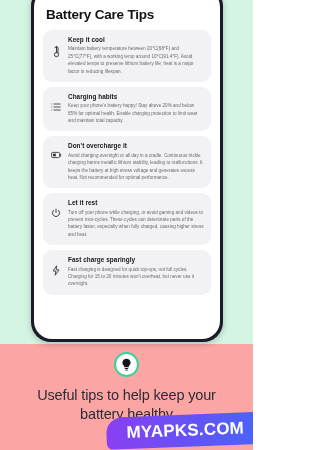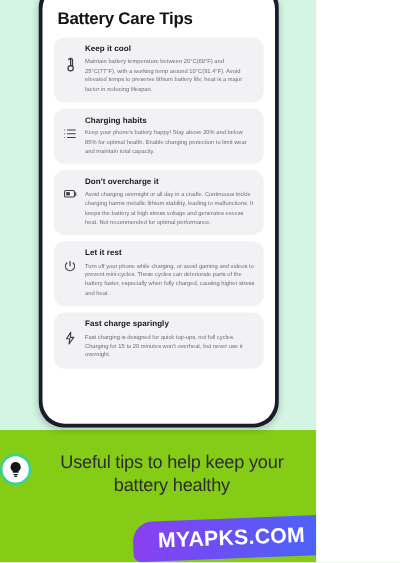--- a/index.html
+++ b/index.html
@@ -5,21 +5,21 @@
   * { margin:0; padding:0; box-sizing:border-box; }
   html, body {
     width:253px; height:450px;
     overflow:hidden;
     font-family:"Liberation Sans", sans-serif;
     background:#ffffff;
   }
   #screen {
     position:relative;
     width:253px; height:450px;
-    background:#84cc16;
+    background:#fca5a5;
     overflow:hidden;
   }
   
   .mint-bg {
     position:absolute;
     left:0; top:0;
     width:253px; height:344px;
     background:#d4f5e3;
   }
   
@@ -80,20 +80,21 @@
     line-height:1.62;
     color:#6a6a74;
     letter-spacing:0.01px;
   }
   
   .caption-wrap {
     position:absolute;
     left:0; top:352px;
     width:253px;
     display:flex;
+    flex-direction:column;
     align-items:center;
   }
   .bulb-ring {
     width:25px; height:25px;
     border-radius:50%;
     border:2px solid #35d39a;
     display:flex;
     align-items:center;
     justify-content:center;
     color:#14141c;

